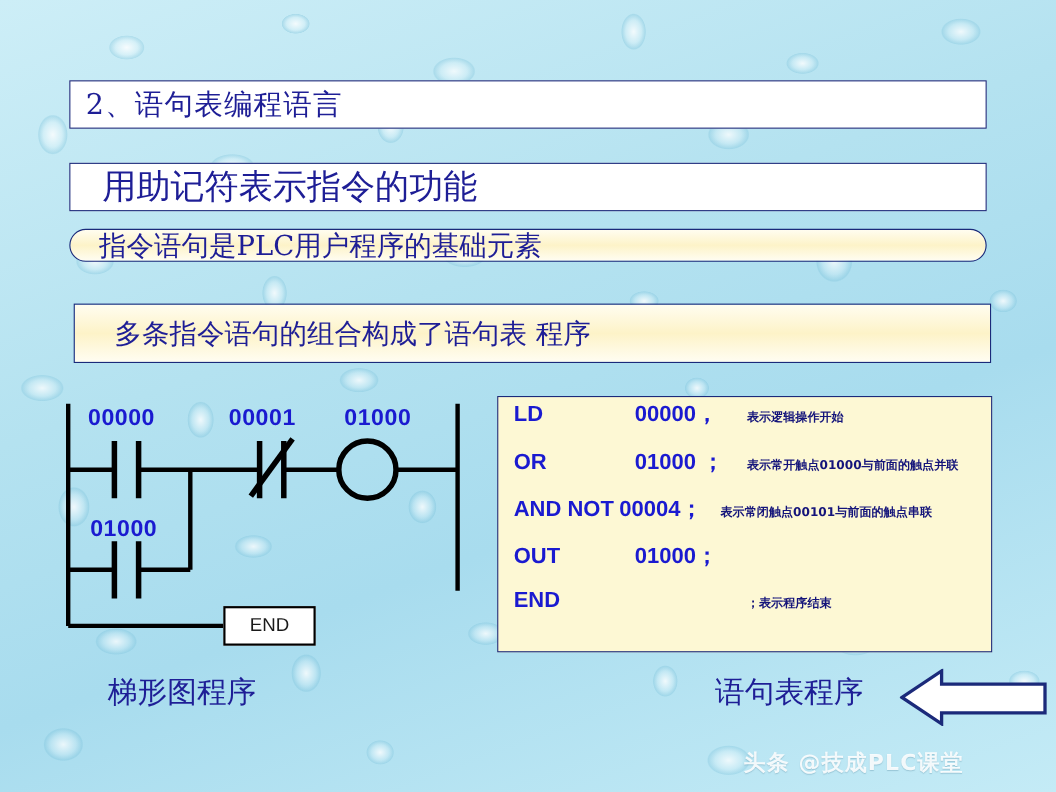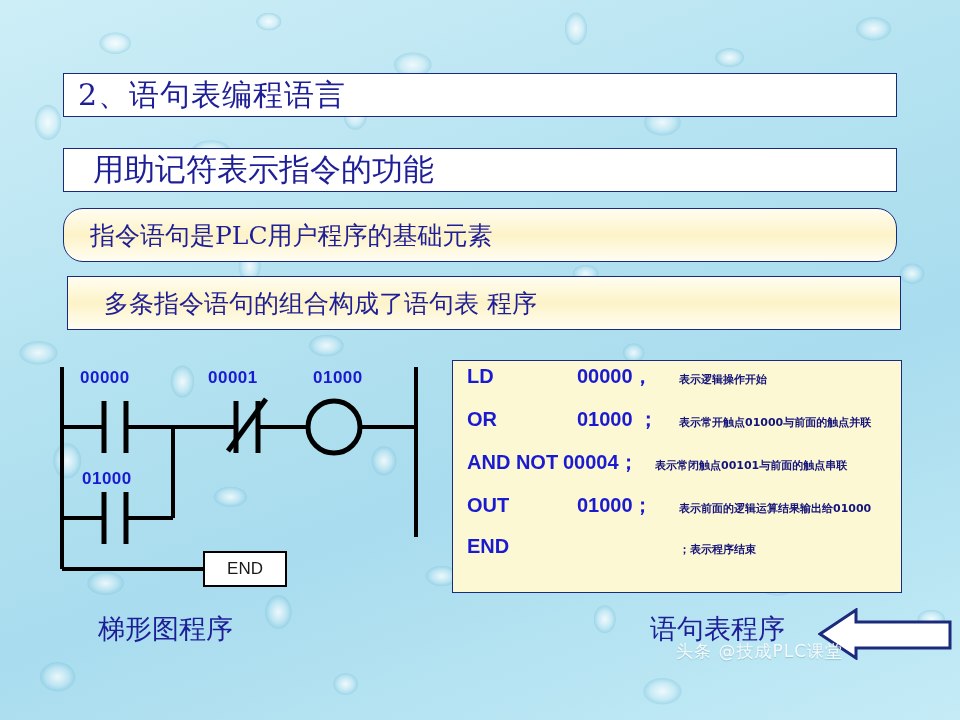--- a/index.html
+++ b/index.html
@@ -81,46 +81,46 @@
   .hbox.cream {
     background: linear-gradient(180deg, #fffdf0 0%, #fdf3c8 50%, #fffdf2 100%);
   }
   .hbox-text {
     font-family: "DejaVu Serif", "Liberation Serif", serif;
     color: #1e1e96;
     white-space: nowrap;
   }
 
   #box-title { left: 63px; top: 73px; width: 834px; height: 44px; }
-  #box-title .hbox-text { font-size: 30px; padding-left: 14px; letter-spacing: 1px; }
+  #box-title .hbox-text { font-size: 26px; padding-left: 14px; letter-spacing: 1px; }
 
   #box-line1 { left: 63px; top: 148px; width: 834px; height: 44px; }
   #box-line1 .hbox-text { font-size: 31px; padding-left: 29px; }
 
-  #box-line2 { left: 63px; top: 208px; width: 834px; height: 54px; border-radius: 20px; }
+  #box-line2 { left: 63px; top: 208px; width: 834px; height: 30px; border-radius: 20px; }
   #box-line2 .hbox-text { font-size: 25px; padding-left: 26px; }
 
   #box-line3 { left: 67px; top: 276px; width: 834px; height: 54px; }
   #box-line3 .hbox-text { font-size: 25px; padding-left: 36px; }
 
   
   #ladder {
     position: absolute;
     left: 40px;
     top: 355px;
     width: 400px;
     height: 250px;
   }
   #ladder svg { display: block; }
 
   .rung-label {
     position: absolute;
     font-family: "Liberation Sans", sans-serif;
     font-weight: bold;
-    font-size: 17px;
+    font-size: 21px;
     color: #1a1ad0;
     letter-spacing: 0.5px;
     white-space: nowrap;
   }
   #lbl-00000 { left: 80px; top: 368px; }
   #lbl-00001 { left: 208px; top: 368px; }
   #lbl-01000-top { left: 313px; top: 368px; }
   #lbl-01000-branch { left: 82px; top: 469px; }
 
   #end-box {
@@ -202,24 +202,24 @@
     position: absolute;
     left: 818px;
     top: 608px;
     width: 134px;
     height: 52px;
   }
 
   #watermark {
     position: absolute;
     left: 676px;
-    top: 640px;
+    top: 680px;
     font-family: "DejaVu Sans", "Liberation Sans", sans-serif;
-    font-size: 17px;
-    font-weight: normal;
+    font-size: 20px;
+    font-weight: bold;
     color: rgba(255,255,255,0.88);
     text-shadow: 0 1px 1px rgba(120,170,190,0.55);
     white-space: nowrap;
     letter-spacing: 1px;
   }
 </style>
 </head>
 <body>
 
 <div id="slide">
@@ -311,21 +311,20 @@
 
     <div class="il-row narrow-mn">
       <span class="il-mnemonic">AND NOT</span>
       <span class="il-operand">00004；</span>
       <span class="il-comment">表示常闭触点00101与前面的触点串联</span>
     </div>
 
     <div class="il-row">
       <span class="il-mnemonic">OUT</span>
       <span class="il-operand">01000；</span>
-      <span class="il-comment">表示前面的逻辑运算结果输出给01000</span>
     </div>
 
     <div class="il-row">
       <span class="il-mnemonic">END</span>
       <span class="il-operand"></span>
       <span class="il-comment">；表示程序结束</span>
     </div>
 
   </div>
 

